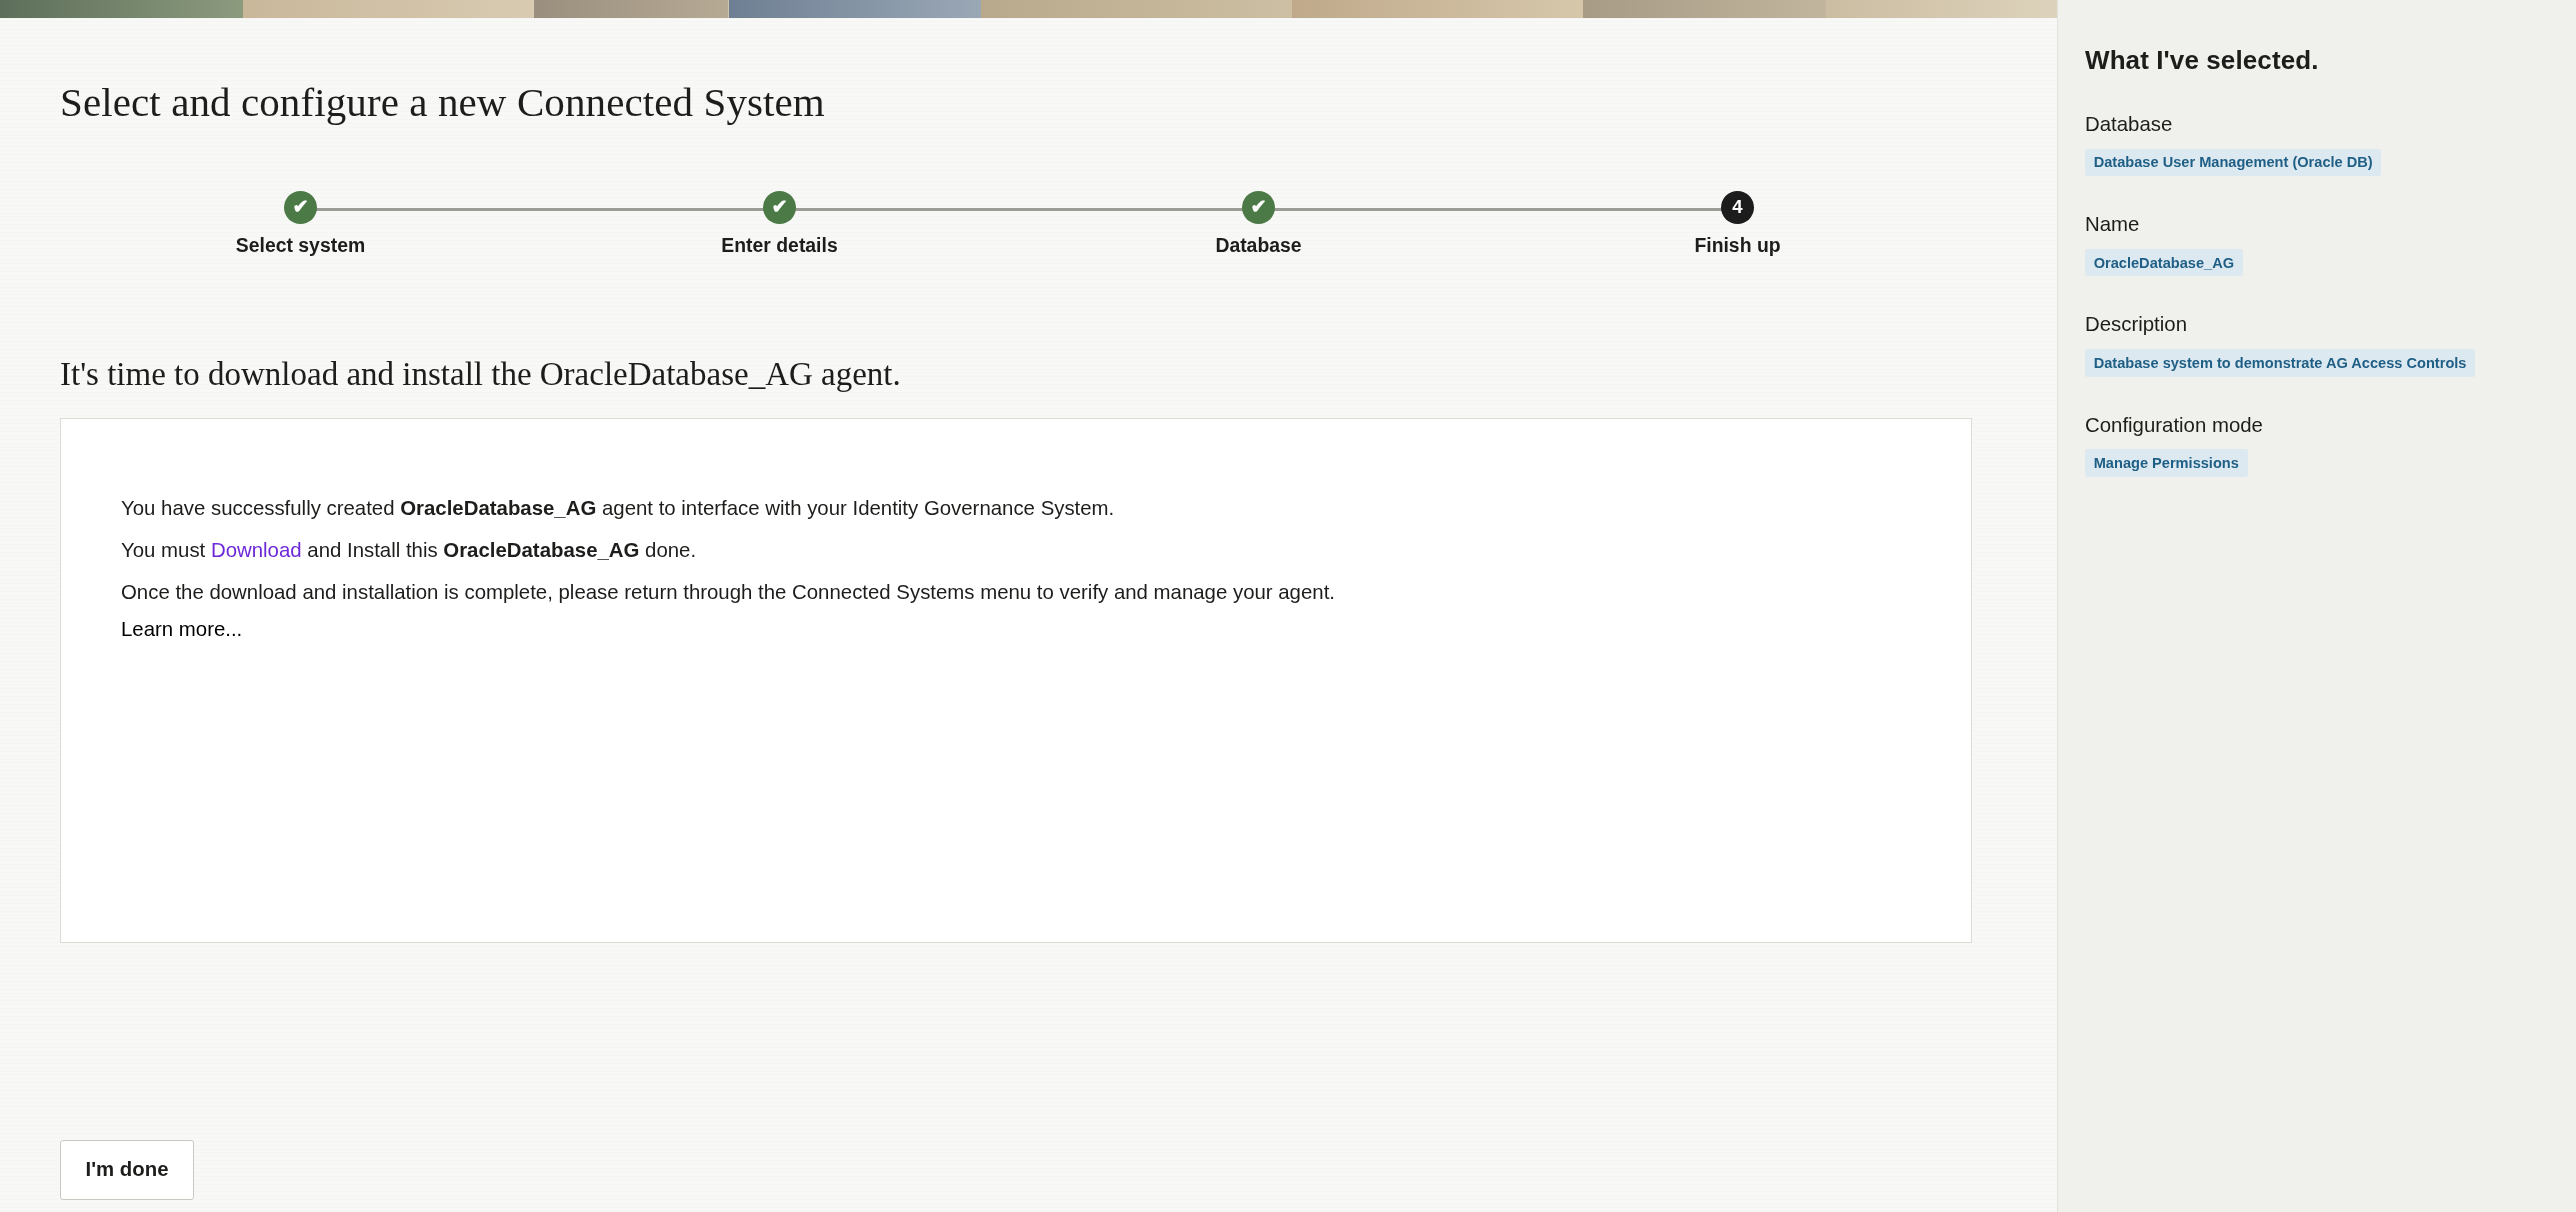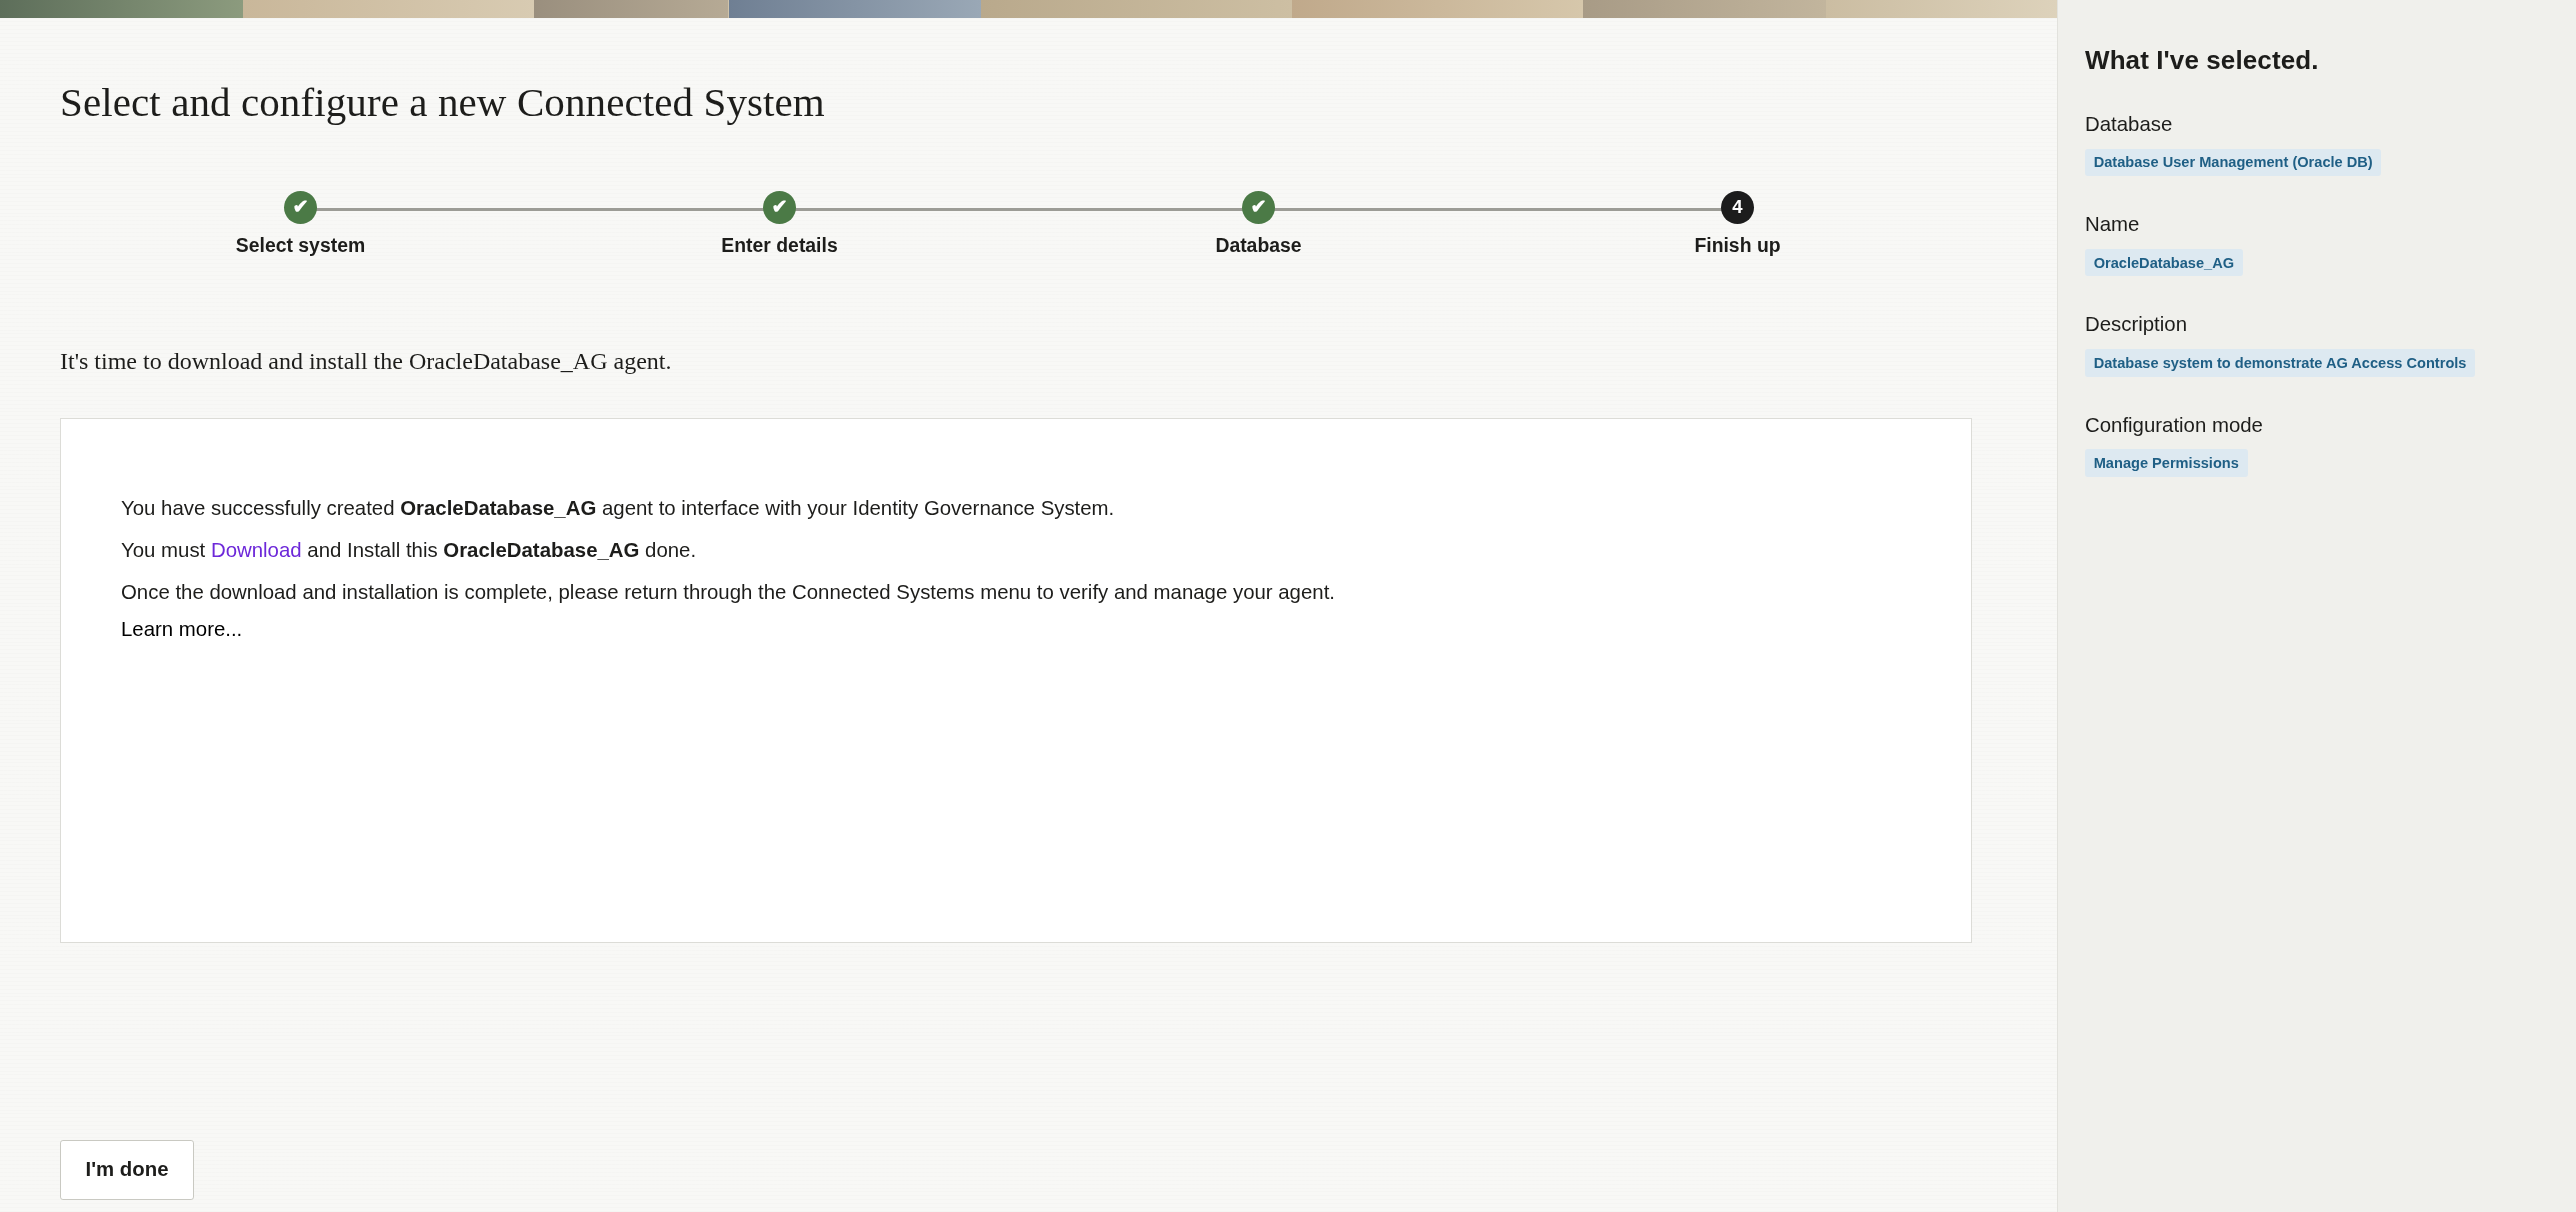--- a/index.html
+++ b/index.html
@@ -106,21 +106,21 @@
     font-weight: 700;
     color: #1d1d1b;
   }
 
   
   .headline {
     position: absolute;
     left: 60px;
     top: 311px;
     font-family: "Liberation Serif", serif;
-    font-size: 24px;
+    font-size: 33px;
     font-weight: 400;
     color: #1d1d1b;
   }
 
   
   .panel {
     position: absolute;
     left: 60px;
     top: 400px;
     width: 1912px;

